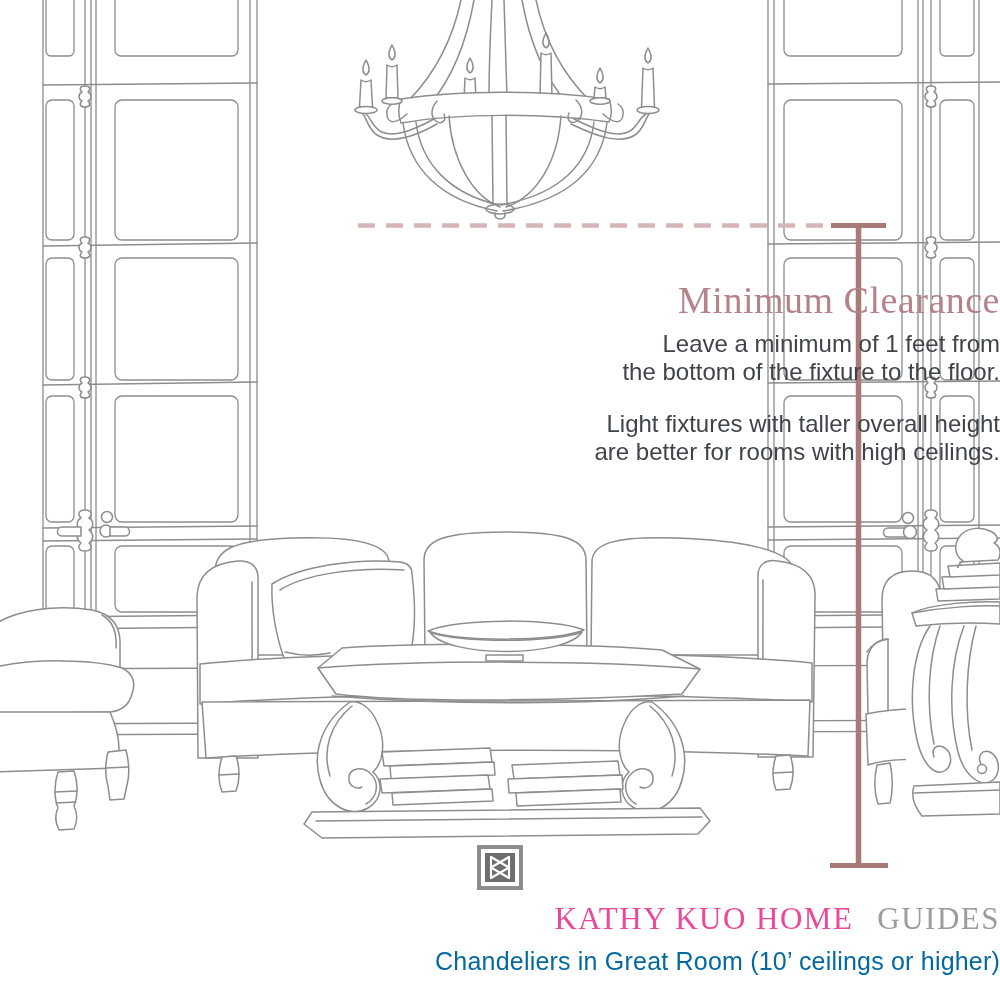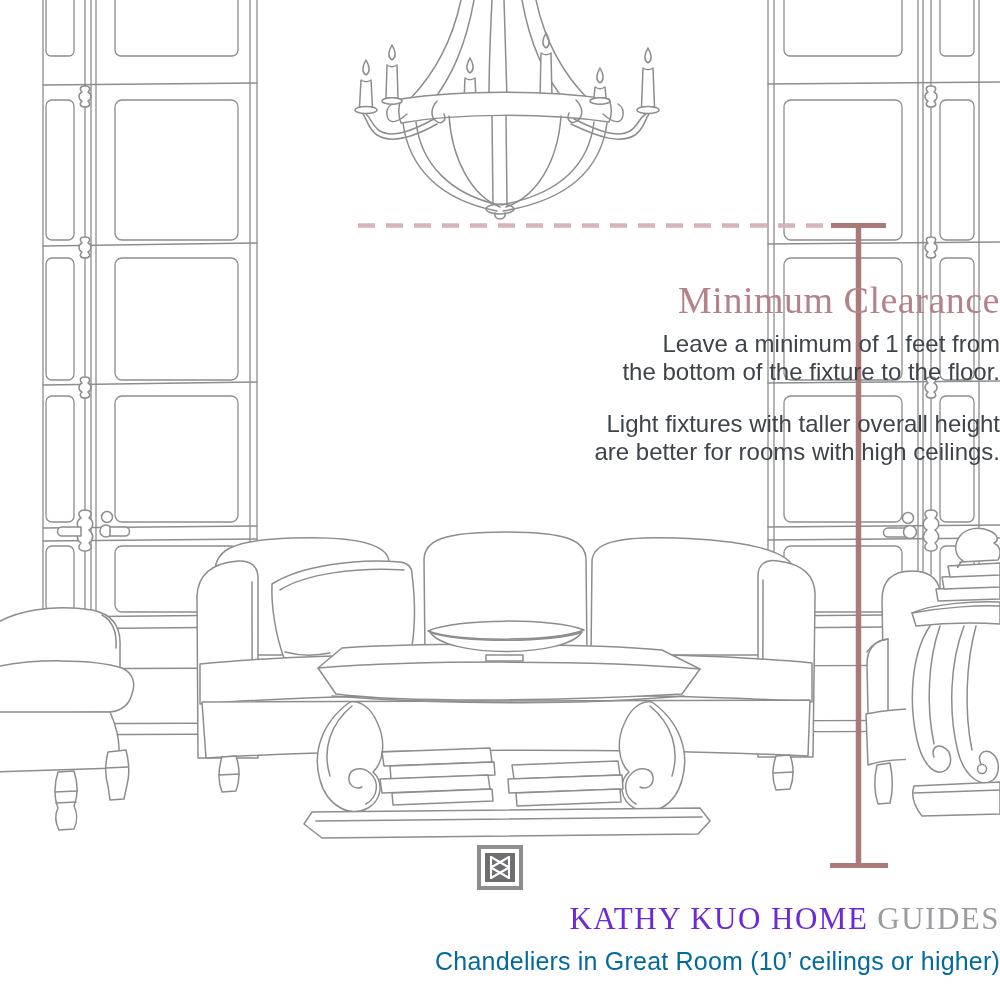--- a/index.html
+++ b/index.html
@@ -11,22 +11,22 @@
   .skf{stroke:#8d8d8d;fill:#ffffff;stroke-width:1.5;stroke-linecap:round;stroke-linejoin:round;}
   .wf{fill:#ffffff;stroke:none;}
   .txt{position:absolute;left:0;right:0;text-align:right;}
   #clearance-heading{top:278px;font-family:"Liberation Serif", serif;font-size:38px;
        color:#b4838a;letter-spacing:.5px;}
   .body-copy{font-size:24px;line-height:28px;color:#3f444b;white-space:pre-line;}
   #para1{top:330px;}
   #para2{top:410px;}
   #footer-logo{position:absolute;left:477px;top:845px;}
   #brand-line{top:901px;font-family:"Liberation Serif", serif;font-size:31px;letter-spacing:1.5px;}
-  #brand-line .brand{color:#6d28d9;}
-  #brand-line .suffix{color:#9b9ba0;margin-left:9px;}
+  #brand-line .brand{color:#ec4899;}
+  #brand-line .suffix{color:#9b9ba0;margin-left:24px;}
   #tagline{top:947px;font-size:25px;font-weight:400;color:#0369a1;letter-spacing:.2px;}
 </style>
 </head>
 <body>
 
 <svg id="canvas" viewBox="0 0 1000 1000">
 
   <g>
     <path class="skt" d="M43,0 L43,632"></path>
     <path class="skt" d="M250,0 L250,630 M257,0 L257,630"></path>

